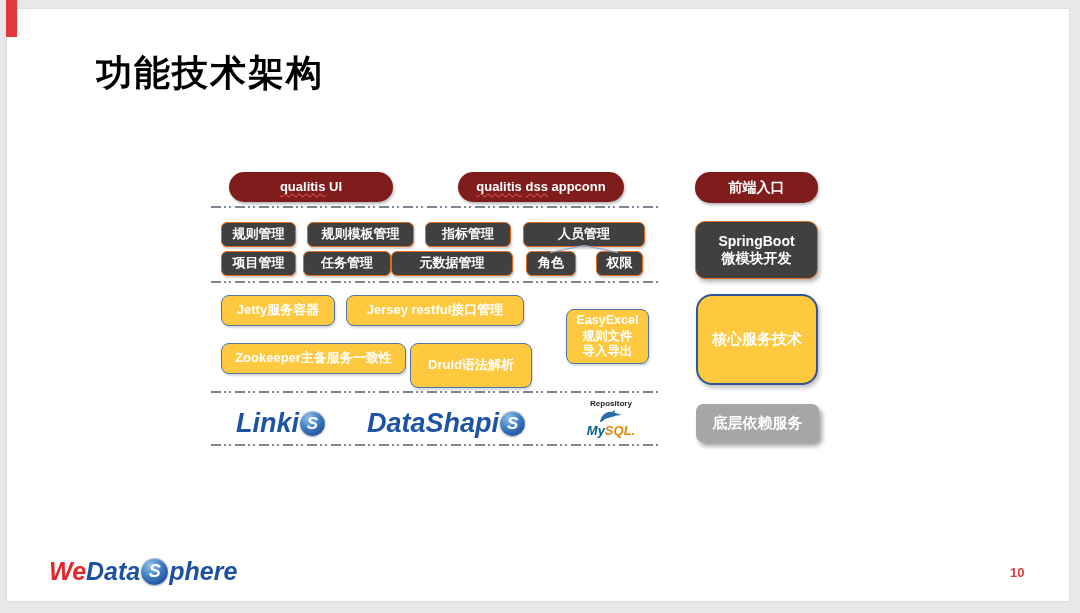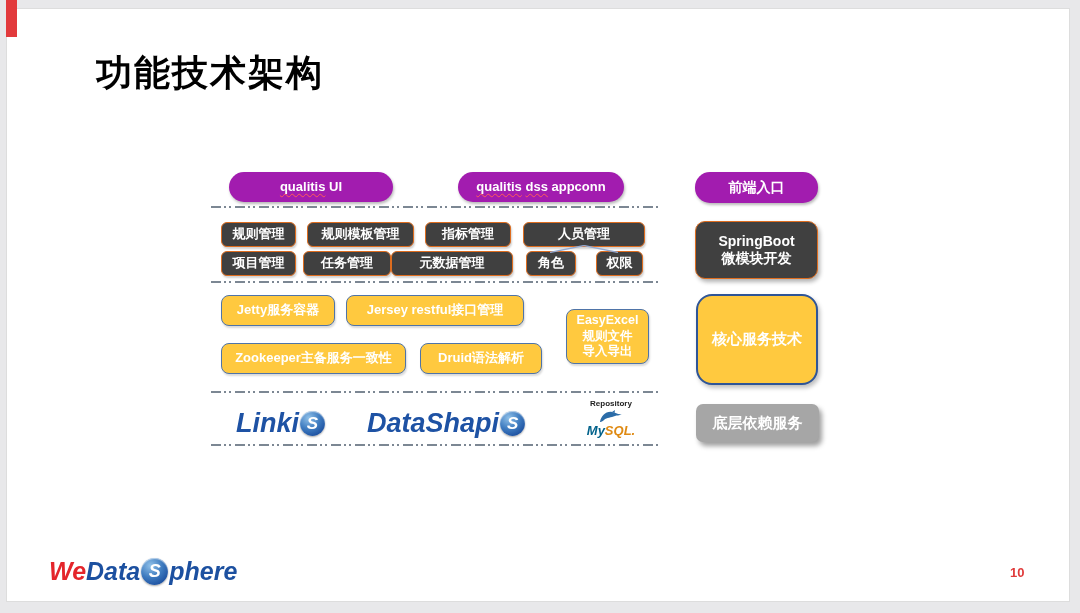--- a/index.html
+++ b/index.html
@@ -19,21 +19,21 @@
   .title{
     position:absolute;left:44px;top:40px;
     font-size:36px;font-weight:800;color:#000000;letter-spacing:2px;margin-left:45px;
   }
   .box{
     position:absolute;display:flex;align-items:center;justify-content:center;
     color:#ffffff;font-weight:bold;text-align:center;box-sizing:border-box;
     line-height:1.25;
   }
   .blue{
-    background:#a21caf;border-radius:15px;font-size:13px;
+    background:#7f1d1d;border-radius:15px;font-size:13px;
     box-shadow:1px 2px 3px rgba(0,0,0,.28);
   }
   .orange{
     background:#404040;border:1px solid #de6d1f;border-radius:6px;font-size:13px;
     box-shadow:1px 2px 2px rgba(0,0,0,.18);
   }
   .yellow{
     background:#ffc93f;border:1.5px solid #4f74a8;border-radius:8px;font-size:13px;
     box-shadow:1px 2px 2px rgba(0,0,0,.15);
   }
@@ -106,21 +106,21 @@
   </div>
 
   <div class="dashline" style="top:272px;"></div>
 
   <div class="box yellow" style="left:214px;top:286px;width:114px;height:31px;">Jetty服务容器</div>
   <div class="box yellow" style="left:339px;top:286px;width:178px;height:31px;">Jersey restful接口管理</div>
   <div class="box yellow" style="left:214px;top:334px;width:185px;height:31px;">Zookeeper主备服务一致性</div>
   <div class="box yellow" style="left:559px;top:300px;width:83px;height:55px;font-size:12.5px;">
     <span><span>EasyExcel</span><br><span>规则文件</span><br><span>导入导出</span></span>
   </div>
-  <div class="box yellow" style="left:413px;top:334px;width:122px;height:31px;">Druid语法解析</div>
+  <div class="box yellow" style="left:403px;top:334px;width:122px;height:45px;">Druid语法解析</div>
 
   <div class="box yellow" style="left:689px;top:285px;width:122px;height:91px;border:2px solid #2f5597;border-radius:16px;font-size:15px;box-shadow:2px 3px 4px rgba(0,0,0,.25);">核心服务技术</div>
 
   <div class="dashline" style="top:382px;"></div>
 
   <div class="logo-text" style="left:229px;top:399px;font-size:27px;">
     <span>Linki</span>
       <span class="s-circle" style="width:25px;height:25px;font-size:17px;margin-left:1px;">S</span>
   </div>
   <div class="logo-text" style="left:360px;top:399px;font-size:27px;">

